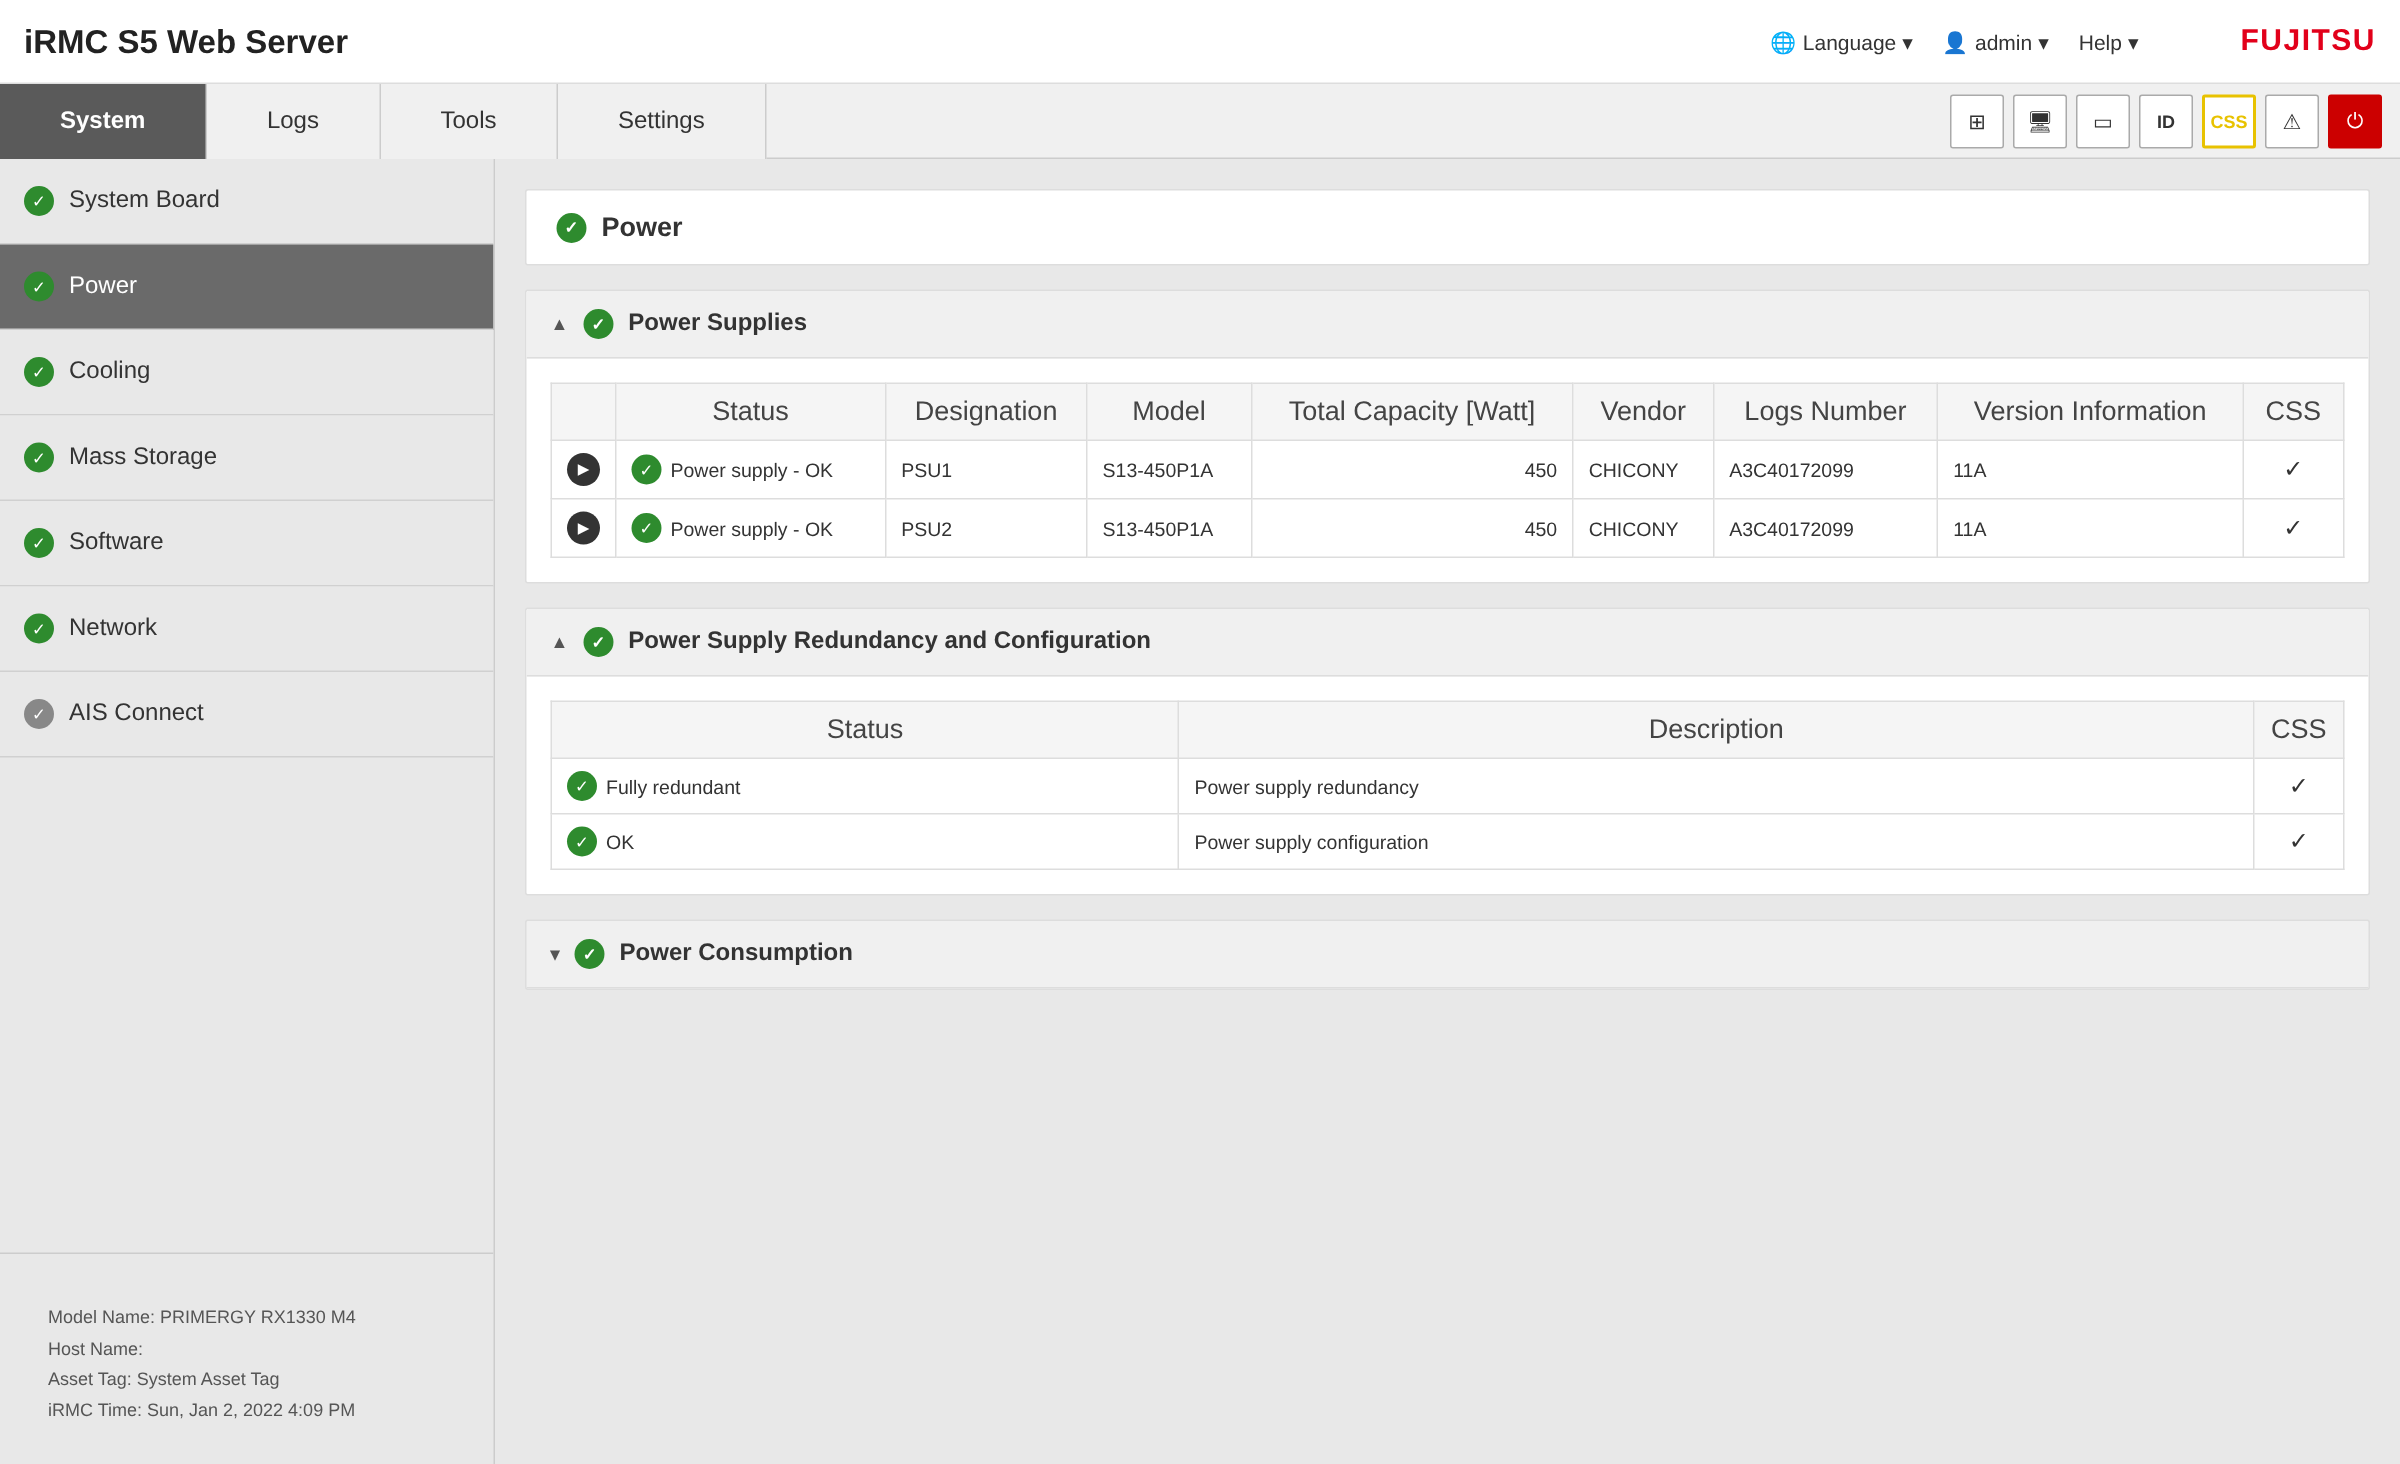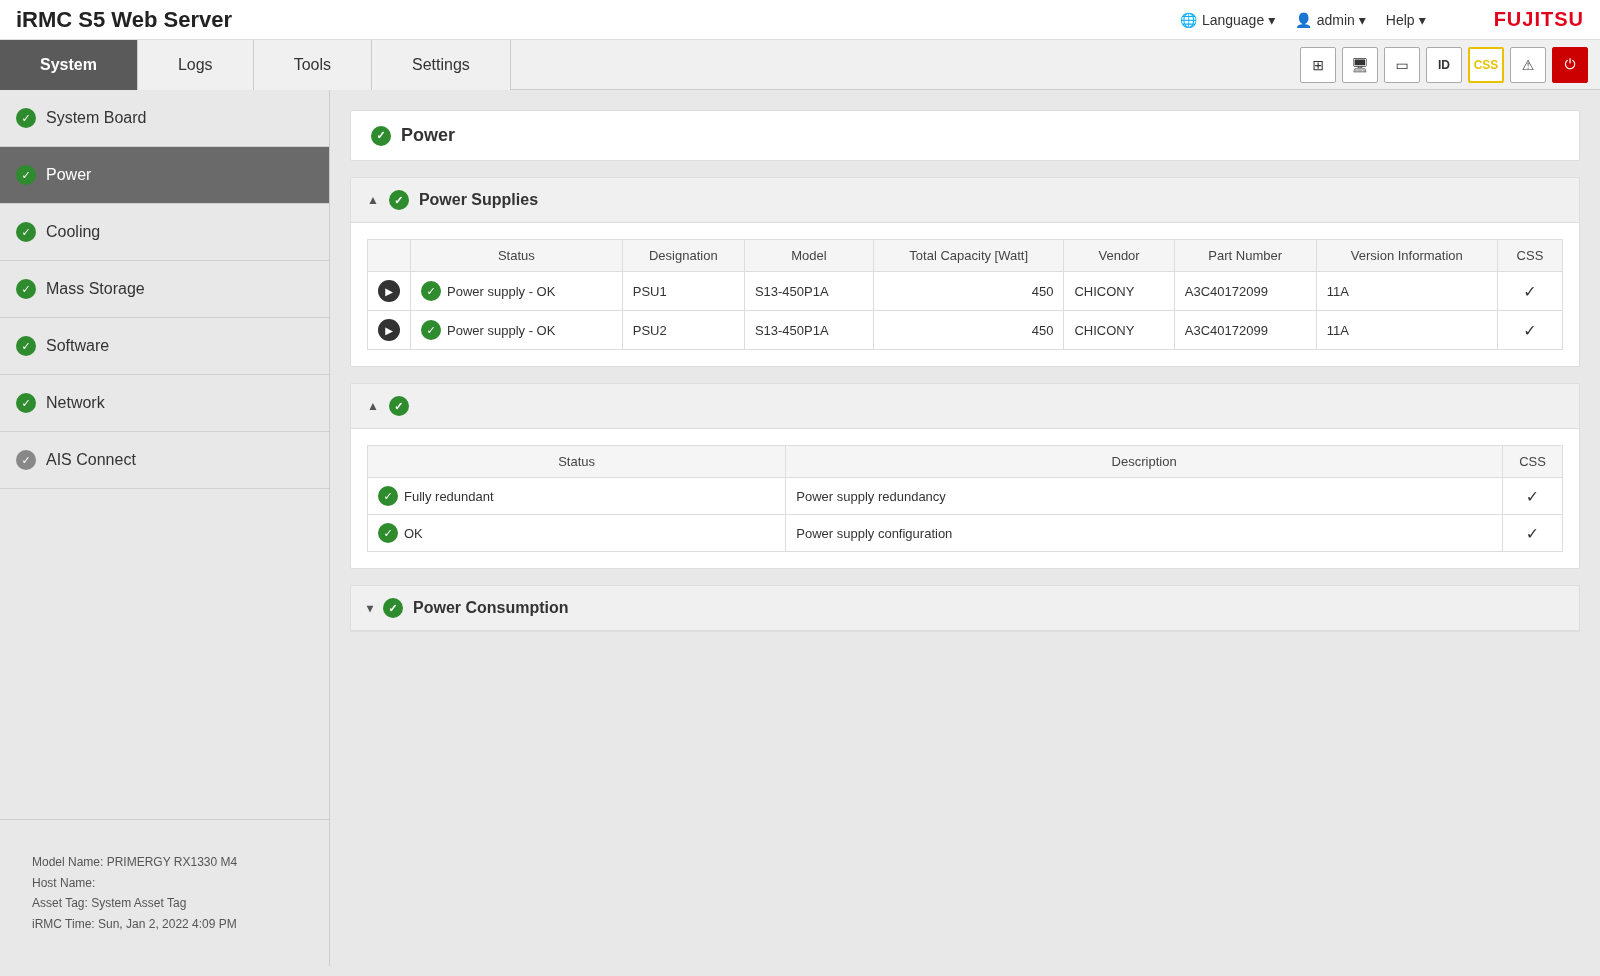--- a/index.html
+++ b/index.html
@@ -2,21 +2,21 @@
 <html><head>
   <meta charset="utf-8">
   <style>
     * { box-sizing: border-box; margin: 0; padding: 0; }
     body { font-family: Arial, sans-serif; font-size: 14px; background: #e8e8e8; color: #333; }
 
     
     .top-bar {
       display: flex; align-items: center; justify-content: space-between;
       background: #fff; padding: 8px 16px; border-bottom: 1px solid #ddd;
-      height: 40px;
+      height: 56px;
     }
     .top-bar-title { font-size: 22px; font-weight: bold; color: #222; }
     .top-bar-right { display: flex; align-items: center; gap: 20px; }
     .top-bar-right .top-btn {
       display: flex; align-items: center; gap: 4px; cursor: pointer; color: #333; font-size: 14px;
     }
     .fujitsu-logo { font-size: 20px; font-weight: bold; color: #e2001a; letter-spacing: 1px; margin-left: 48px; }
 
     
     .nav-tabs {
@@ -89,21 +89,21 @@
       display: flex; align-items: center; gap: 10px;
       padding: 12px 16px; background: #f0f0f0; border-bottom: 1px solid #ddd;
       cursor: pointer; font-size: 16px; font-weight: bold;
     }
     .section-header .collapse-arrow { font-size: 12px; color: #555; }
 
     
     .data-table { width: 100%; border-collapse: collapse; font-size: 13px; }
     .data-table th {
       background: #f5f5f5; border: 1px solid #ddd; padding: 8px 10px;
-      text-align: center; font-weight: normal; color: #444; font-size: 13px;
+      text-align: center; font-weight: normal; color: #444; font-size: 18px;
     }
     .data-table td {
       border: 1px solid #ddd; padding: 8px 10px; color: #333; vertical-align: middle;
     }
     .data-table td.center { text-align: center; }
     .data-table td.right { text-align: right; }
 
     .arrow-btn {
       width: 22px; height: 22px; border-radius: 50%; background: #333;
       color: #fff; display: inline-flex; align-items: center; justify-content: center;
@@ -211,21 +211,21 @@
       <div style="padding: 16px;">
         <table class="data-table">
           <thead>
             <tr>
               <th style="width:40px;"></th>
               <th>Status</th>
               <th>Designation</th>
               <th>Model</th>
               <th>Total Capacity [Watt]</th>
               <th>Vendor</th>
-              <th>Part Number</th>
+              <th>Logs Number</th>
               <th>Version Information</th>
               <th>CSS</th>
             </tr>
           </thead>
           <tbody>
             <tr>
               <td class="center">
                 <span class="arrow-btn">▶</span>
               </td>
               <td>
@@ -262,20 +262,21 @@
             </tr>
           </tbody>
         </table>
       </div>
     </div>
 
     <div class="section-card">
       <div class="section-header">
         <span class="collapse-arrow">▲</span>
         <span class="icon-check">✓</span>
+        <span>Power Supply Redundancy and Configuration</span>
       </div>
       <div style="padding: 16px;">
         <table class="data-table">
           <thead>
             <tr>
               <th style="width:35%;">Status</th>
               <th>Description</th>
               <th style="width:60px;">CSS</th>
             </tr>
           </thead>

